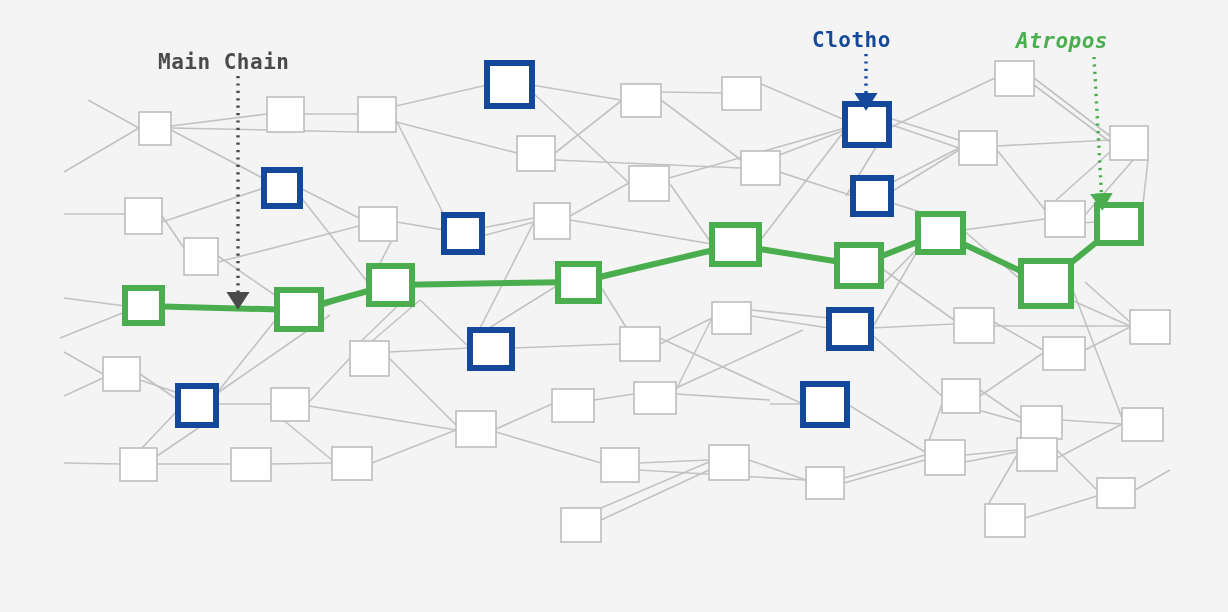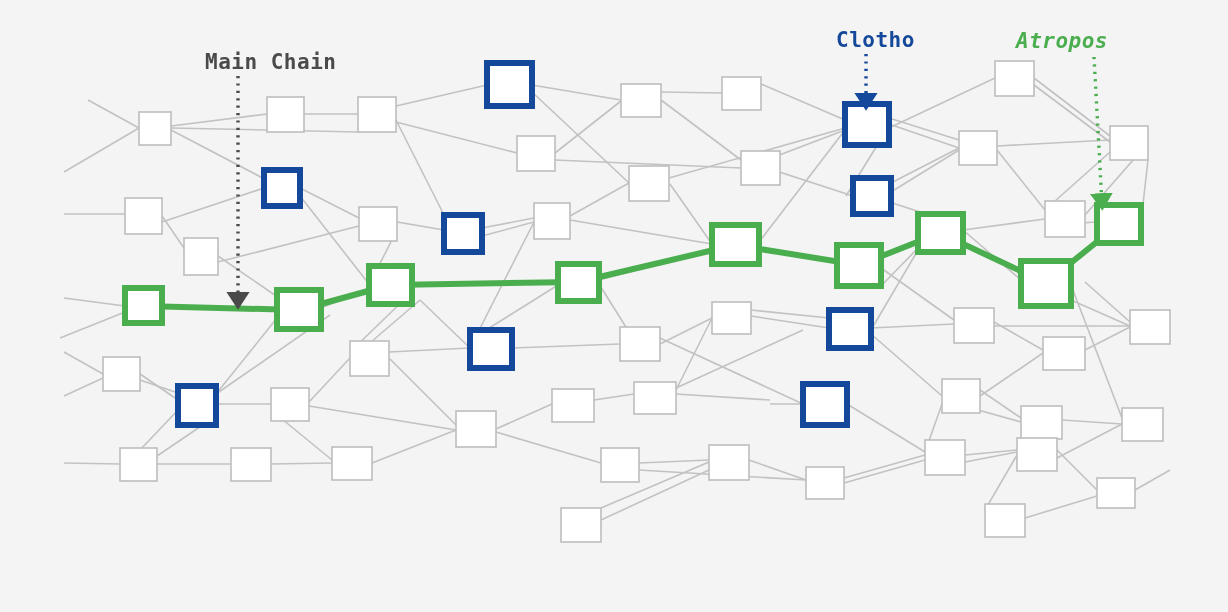--- a/index.html
+++ b/index.html
@@ -28,21 +28,21 @@
   .label {
     position: absolute;
     font-family: "DejaVu Sans Mono", monospace;
     font-size: 21px;
     font-weight: 700;
     letter-spacing: 0.5px;
     white-space: nowrap;
     user-select: none;
   }
   #label-main-chain { color: #4a4a4a; }
-  #label-clotho     { color: #14489b; margin-left: 24px; }
+  #label-clotho     { color: #14489b; }
   #label-atropos    { color: #4aae4f; font-style: italic; }
 </style>
 </head>
 <body>
 
 <div id="canvas">
 
   <svg id="graph" viewBox="0 0 1228 612" preserveAspectRatio="none">
     <defs>
       <marker id="arrow-gray" markerWidth="8" markerHeight="8" refX="3.2" refY="4" orient="auto" markerUnits="strokeWidth">
@@ -367,19 +367,19 @@
           <rect x="985" y="504" width="40" height="33" fill="#ffffff" stroke="#bdbdbd" stroke-width="1.6"></rect>
         </g>
       </g>
     <g id="annotations-layer">
         <line x1="238" y1="76" x2="238" y2="303" stroke="#4a4a4a" stroke-width="3.4" stroke-dasharray="2.2 5.2" stroke-linecap="butt" marker-end="url(#arrow-gray)"></line>
         <line x1="866" y1="54" x2="866" y2="104" stroke="#14489b" stroke-width="3.4" stroke-dasharray="2.2 5.2" stroke-linecap="butt" marker-end="url(#arrow-blue)"></line>
         <line x1="1094" y1="57" x2="1102" y2="204" stroke="#4aae4f" stroke-width="3.4" stroke-dasharray="2.2 5.2" stroke-linecap="butt" marker-end="url(#arrow-green)"></line>
       </g>
   </svg>
 
-  <div class="label" id="label-main-chain" style="left: 158px; top: 50px; color: rgb(74, 74, 74); margin-left: 47px;">Main Chain</div>
+  <div class="label" id="label-main-chain" style="left: 158px; top: 50px; color: rgb(74, 74, 74);">Main Chain</div>
 
   <div class="label" id="label-clotho" style="left: 812px; top: 28px; color: rgb(20, 72, 155);">Clotho</div>
 
   <div class="label" id="label-atropos" style="left: 1016px; top: 29px; color: rgb(74, 174, 79);">Atropos</div>
 
 </div>
 
 </body></html>

